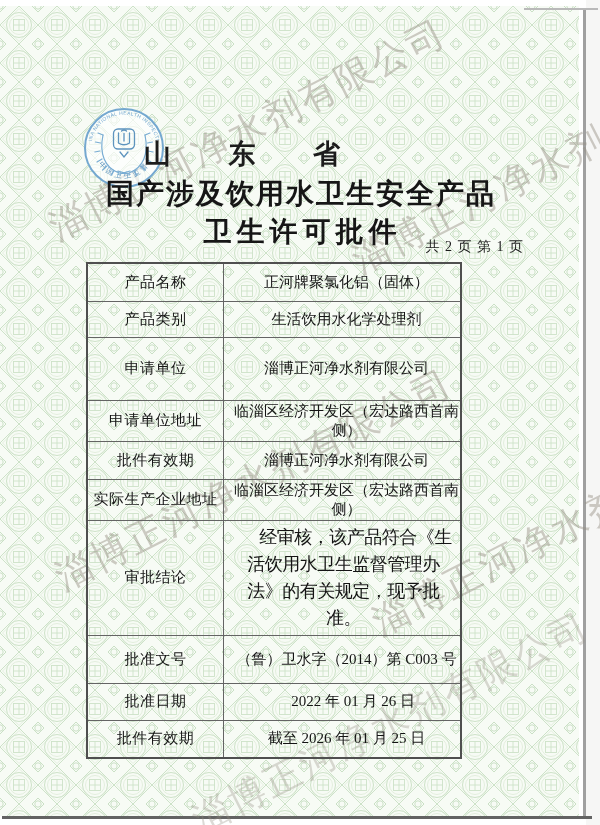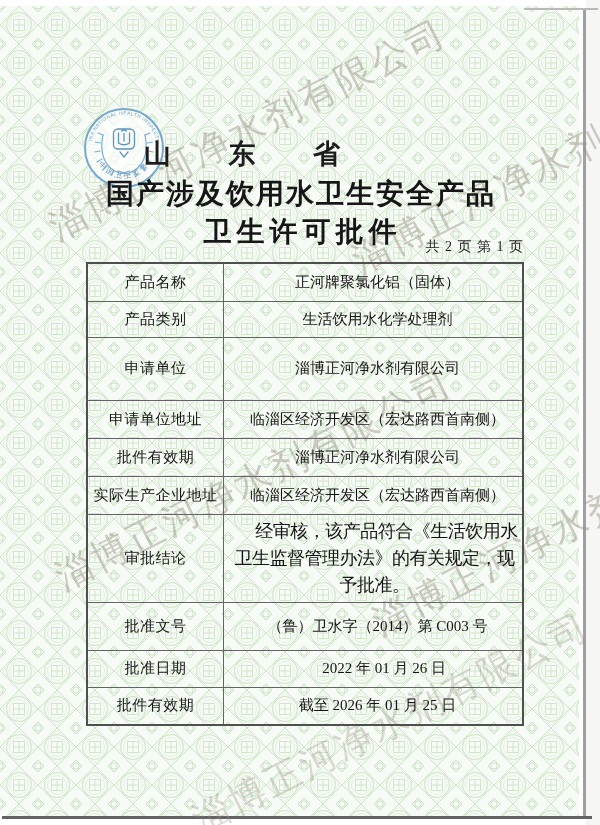--- a/index.html
+++ b/index.html
@@ -52,21 +52,21 @@
     font-family:"Liberation Sans","DejaVu Sans",sans-serif;
     font-weight:bold;font-size:28px;color:#161616;letter-spacing:5px;padding-left:5px;box-sizing:border-box;
   }
   .page-indicator{
     position:absolute;top:238px;right:76px;
     font-size:14px;font-weight:normal;color:#1c1c1c;letter-spacing:1px;
   }
 
   
   .cert-table{
-    position:absolute;left:86px;top:262px;width:438px;
+    position:absolute;left:86px;top:262px;width:376px;
     border-collapse:collapse;table-layout:fixed;
     border:2px solid #4f4f4f;
     font-size:15px;color:#141414;
   }
   .cert-table th,.cert-table td{
     border:1px solid #646464;vertical-align:middle;
     font-weight:normal;overflow:hidden;
   }
   .cert-table th{width:131px;text-align:center;letter-spacing:0.5px;padding:0 2px;}
   .cert-table td{padding-left:10px;text-align:center;}

